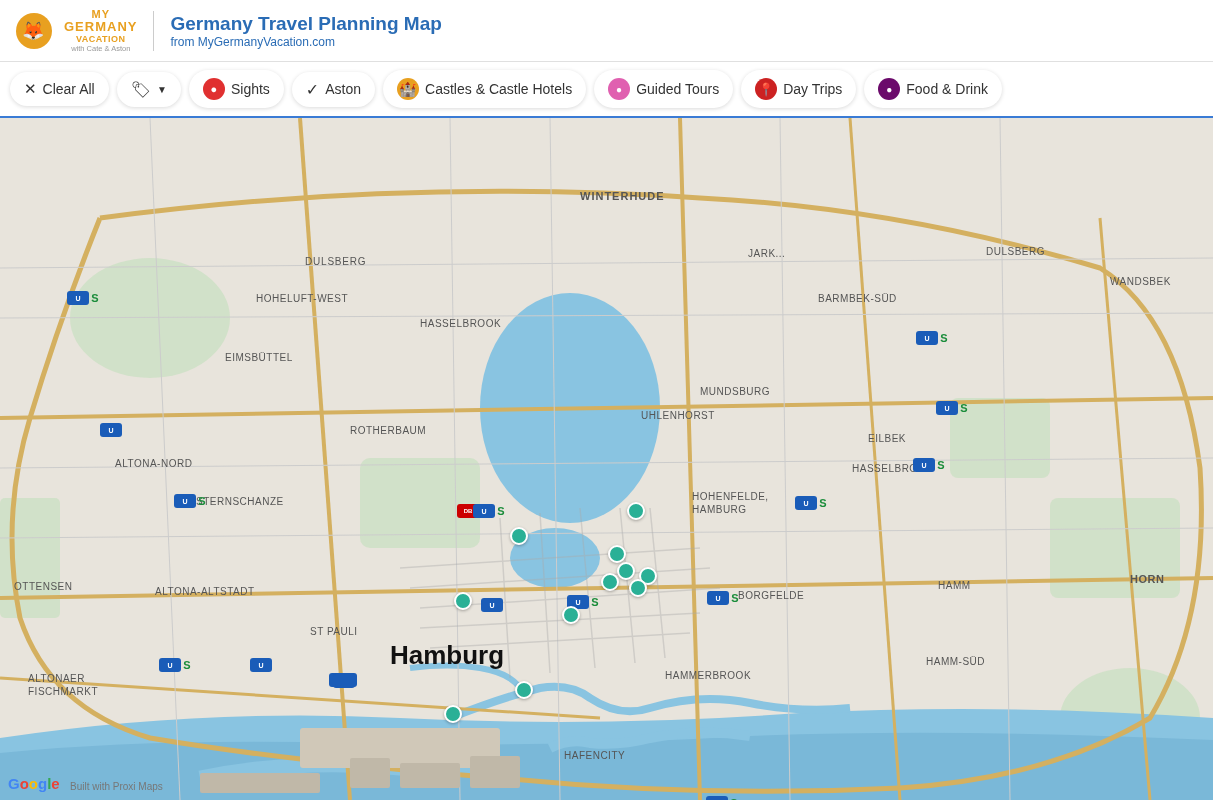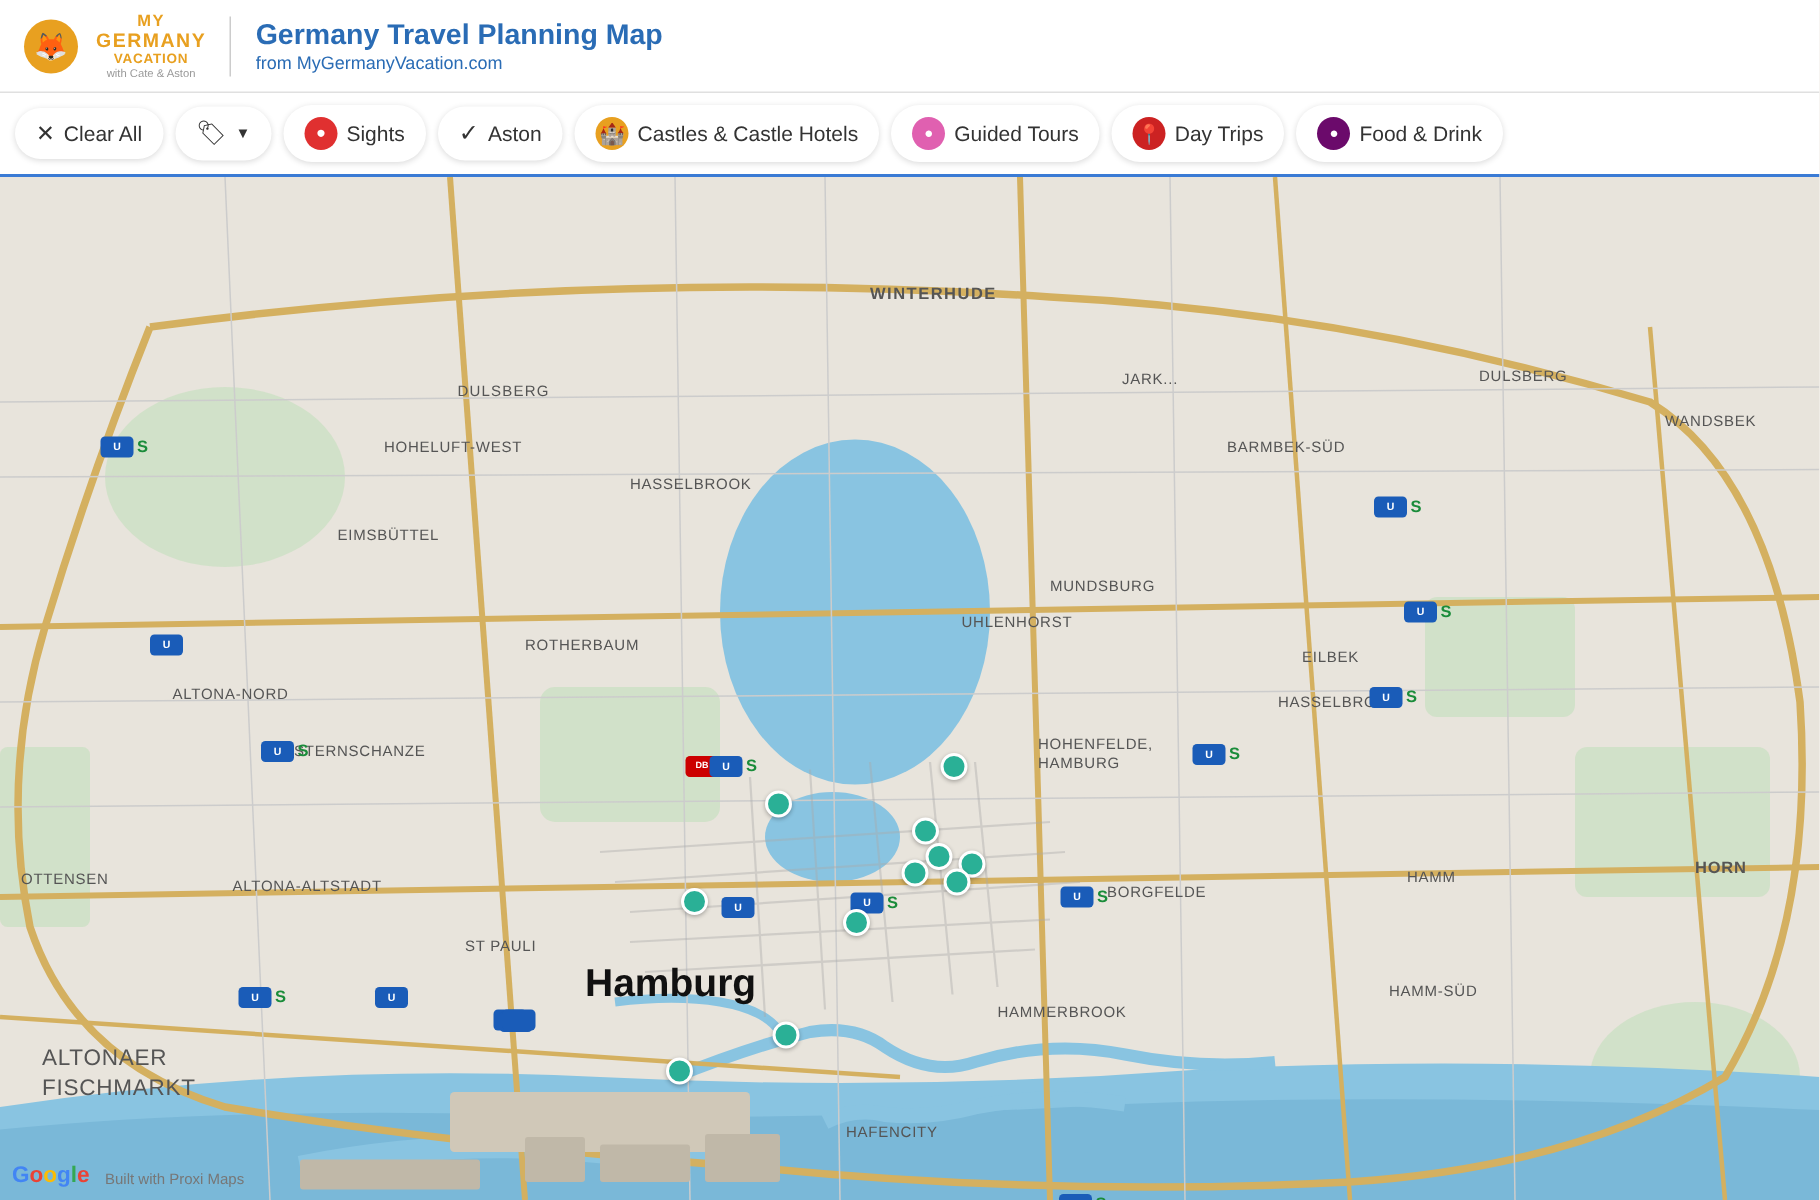--- a/index.html
+++ b/index.html
@@ -271,21 +271,21 @@
   <div class="map-label" style="left:305px;top:138px;font-size:10px;color:#555;letter-spacing:0.8px;">DULSBERG</div>
   <div class="map-label" style="left:256px;top:175px;font-size:10px;color:#555;letter-spacing:0.5px;">HOHELUFT-WEST</div>
   <div class="map-label" style="left:420px;top:200px;font-size:10px;color:#555;letter-spacing:0.5px;">HASSELBROOK</div>
   <div class="map-label" style="left:225px;top:234px;font-size:10px;color:#555;letter-spacing:0.5px;">EIMSBÜTTEL</div>
   <div class="map-label" style="left:350px;top:307px;font-size:10px;color:#555;letter-spacing:0.5px;">ROTHERBAUM</div>
   <div class="map-label" style="left:115px;top:340px;font-size:10px;color:#555;letter-spacing:0.5px;">ALTONA-NORD</div>
   <div class="map-label" style="left:196px;top:378px;font-size:10px;color:#555;letter-spacing:0.5px;">STERNSCHANZE</div>
   <div class="map-label" style="left:155px;top:468px;font-size:10px;color:#555;letter-spacing:0.5px;text-align:right;">ALTONA-ALTSTADT</div>
   <div class="map-label" style="left:310px;top:508px;font-size:10px;color:#555;letter-spacing:0.5px;">ST PAULI</div>
   <div class="map-label" style="left:390px;top:522px;font-size:26px;color:#111;font-weight:700;">Hamburg</div>
-  <div class="map-label" style="left:28px;top:578px;font-size:15px;color:#555;letter-spacing:0.5px;line-height:1.3;">ALTONAER<br>FISCHMARKT</div>
+  <div class="map-label" style="left:28px;top:554px;font-size:10px;color:#555;letter-spacing:0.5px;line-height:1.3;">ALTONAER<br>FISCHMARKT</div>
   
   <div class="map-label" style="left:564px;top:632px;font-size:10px;color:#555;letter-spacing:0.5px;">HAFENCITY</div>
   <div class="map-label" style="left:665px;top:552px;font-size:10px;color:#555;letter-spacing:0.5px;">HAMMERBROOK</div>
   
   
   
   <div class="map-label" style="left:738px;top:472px;font-size:10px;color:#555;letter-spacing:0.5px;">BORGFELDE</div>
   <div class="map-label" style="left:692px;top:372px;font-size:10px;color:#555;letter-spacing:0.5px;line-height:1.3;">HOHENFELDE,<br>HAMBURG</div>
   <div class="map-label" style="left:830px;top:315px;font-size:10px;color:#555;letter-spacing:0.5px;padding-left:38px;">EILBEK</div>
   <div class="map-label" style="left:852px;top:345px;font-size:10px;color:#555;letter-spacing:0.5px;">HASSELBROOK</div>

